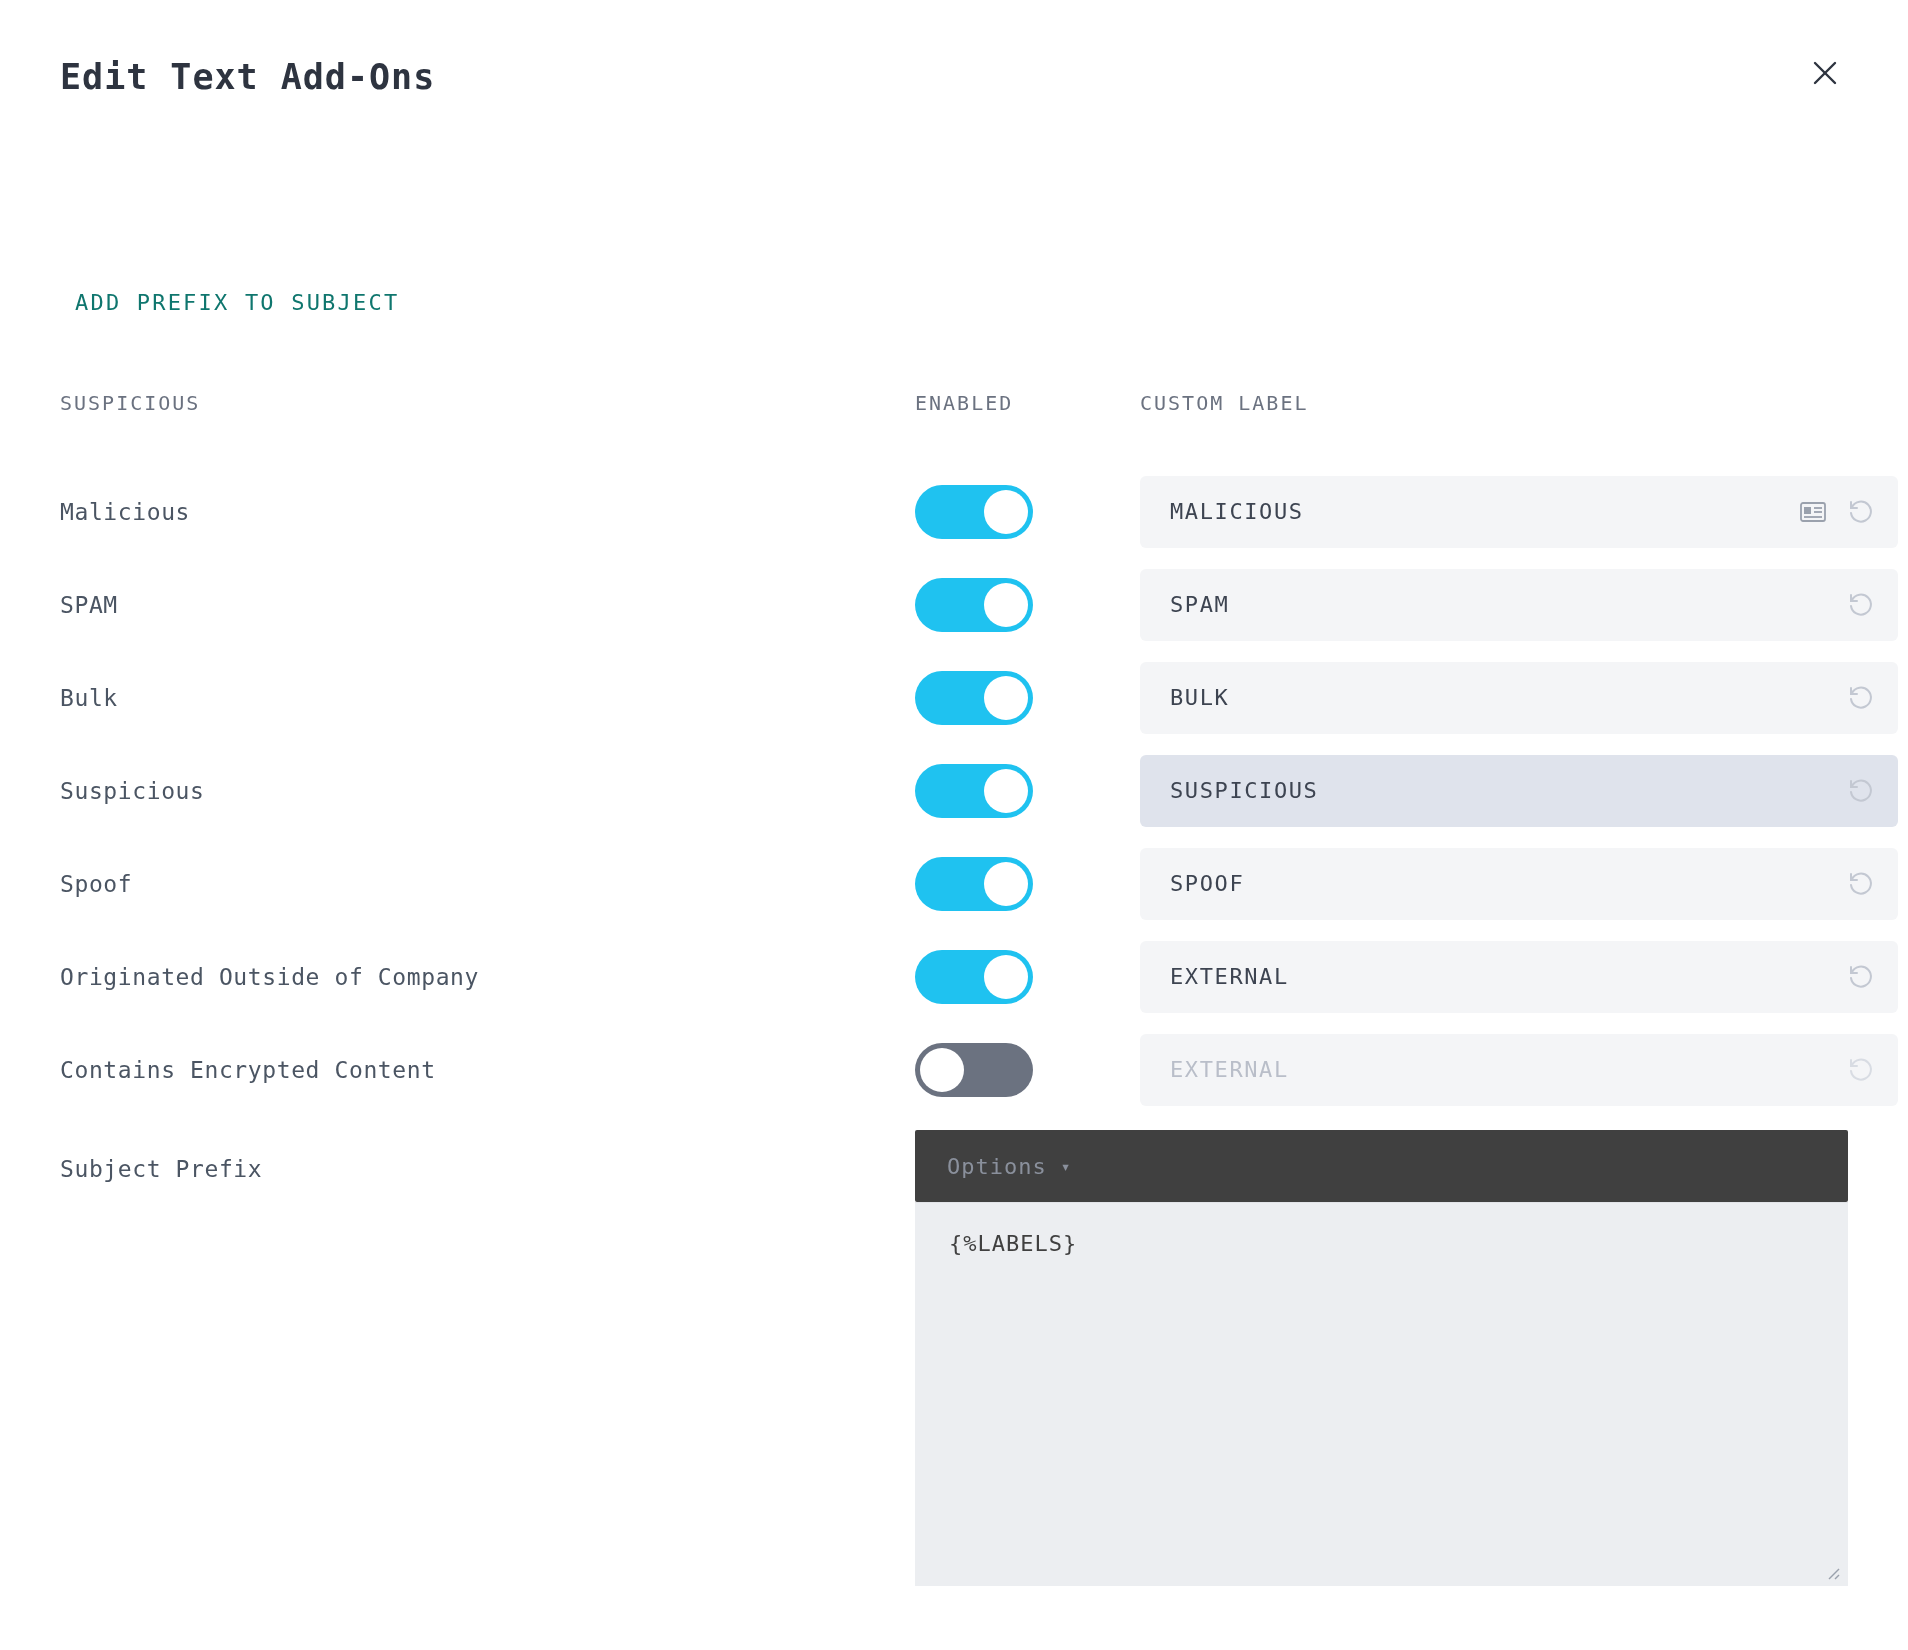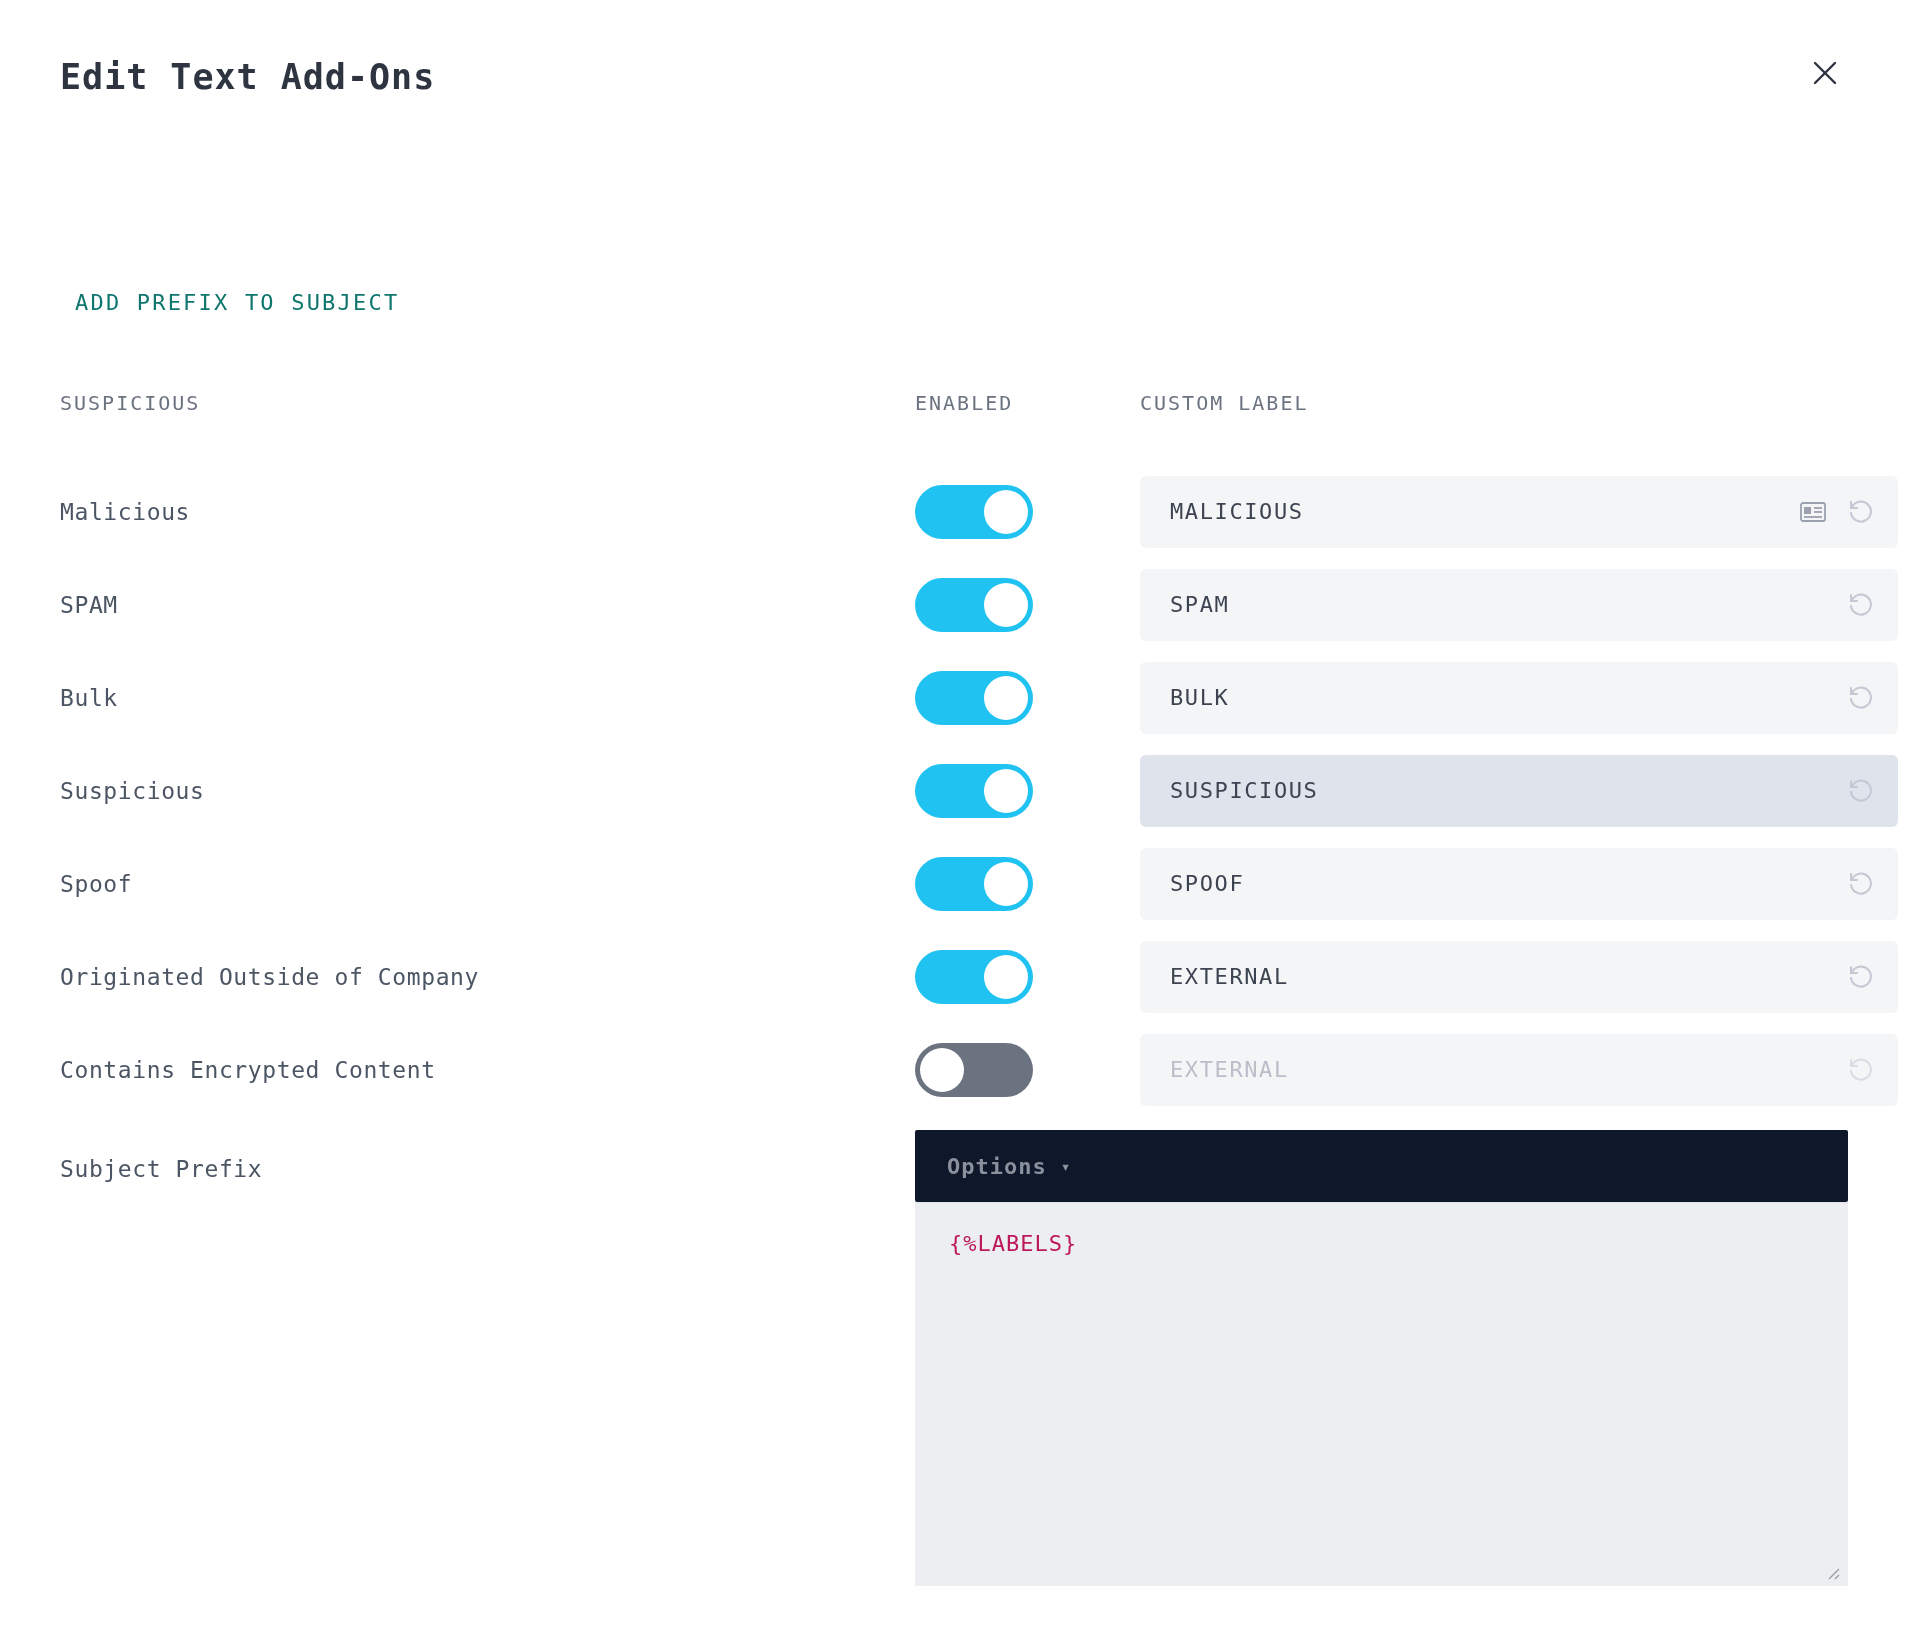--- a/index.html
+++ b/index.html
@@ -180,47 +180,46 @@
     color: #4b5563;
     letter-spacing: 0.6px;
     padding-top: 26px;
   }
   .prefix-editor {
     flex: 1 1 auto;
     max-width: 983px;
   }
   .options-bar {
     height: 72px;
-    background: #0f172a;
+    background: #404040;
     display: flex;
     align-items: center;
     padding: 0 32px;
     border-radius: 2px;
-    font-weight: bold;
   }
   .options-text {
     font-size: 22px;
     color: #8a909c;
     letter-spacing: 1px;
   }
   .caret {
     margin-left: 14px;
     font-size: 16px;
     color: #8a909c;
   }
   .textarea-box {
     position: relative;
     height: 384px;
     background: #eceef1;
     border-top: 1px solid #e2e4e8;
     padding: 28px 34px;
   }
   .textarea-box .content {
     font-size: 22px;
-    color: #be185d;
+    color: #404040;
     letter-spacing: 1px;
   }
   .resize-handle {
     position: absolute;
     right: 8px;
     bottom: 6px;
     width: 18px;
     height: 18px;
     cursor: nwse-resize;
     color: #9aa1ad;

